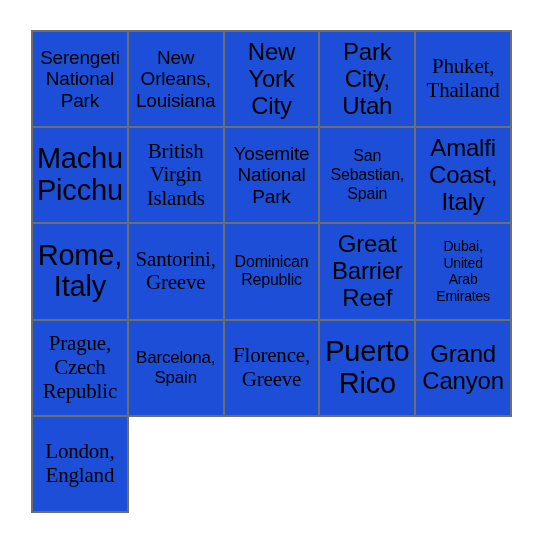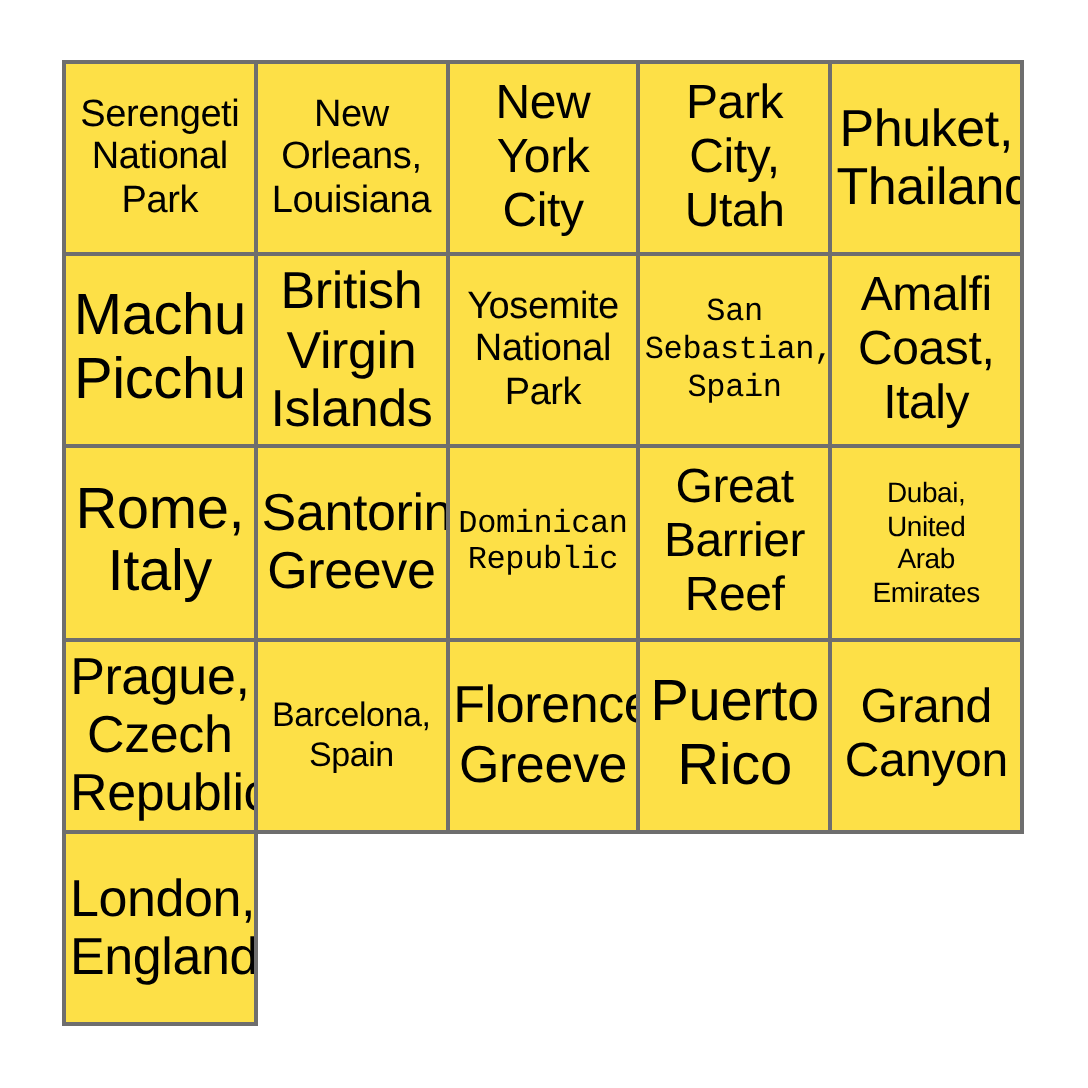--- a/index.html
+++ b/index.html
@@ -34,38 +34,38 @@
   .bingo-cell {
     box-sizing: border-box;
     border-right: 2px solid #6e6e6e;
     border-bottom: 2px solid #6e6e6e;
     display: flex;
     align-items: center;
     justify-content: center;
     text-align: center;
     overflow: hidden;
     padding: 1px 2px;
-    background: #fde047;
+    background: #1d4ed8;
   }
 
   .bingo-cell .cell-text {
     display: block;
     width: 100%;
     line-height: 1.13;
     letter-spacing: -0.2px;
     white-space: pre-line;
     word-break: normal;
   }
 
   
   .fs-xs  .cell-text { font-size: 14px; line-height: 1.20; }
-  .fs-s   .cell-text { font-size: 16px; line-height: 1.17; font-family: Liberation Mono, monospace; }
+  .fs-s   .cell-text { font-size: 16px; line-height: 1.17; }
   .fs-sm  .cell-text { font-size: 17px; line-height: 1.16; }
   .fs-m   .cell-text { font-size: 19px; line-height: 1.14; }
-  .fs-ml  .cell-text { font-size: 26px; line-height: 1.13; }
+  .fs-ml  .cell-text { font-size: 21px; line-height: 1.13; font-family: Liberation Serif, serif; }
   .fs-l   .cell-text { font-size: 24px; line-height: 1.12; }
   .fs-xl  .cell-text { font-size: 29px; line-height: 1.10; }
   .fs-xxl .cell-text { font-size: 37px; line-height: 1.05; }
 </style>
 </head>
 <body>
 
 <div id="bingo-card">
     <div class="bingo-cell fs-m">
       <span class="cell-text">Serengeti

